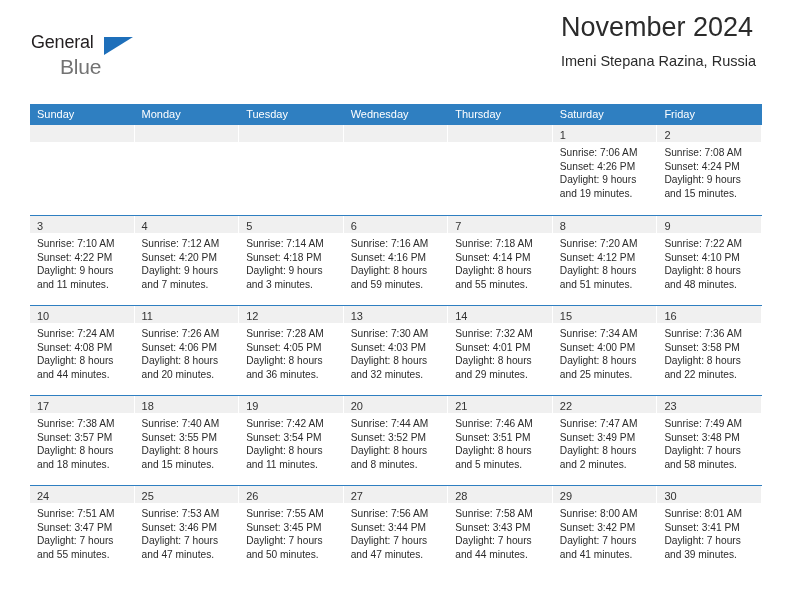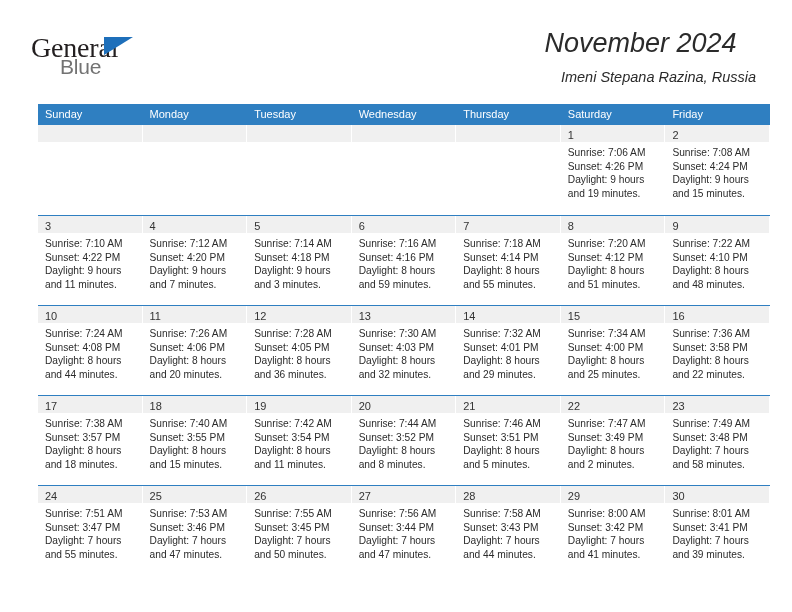--- a/index.html
+++ b/index.html
@@ -33,24 +33,24 @@
     position: absolute;
     left: 31px;
     top: 32px;
     width: 130px;
     height: 48px;
   }
   .logo-general {
     position: absolute;
     left: 0;
     top: 0;
-    font-size: 28px;
+    font-size: 18px;
     letter-spacing: -0.2px;
     color: #231f20;
-    font-family: Liberation Serif, serif;
+    font-family: Liberation Sans, sans-serif;
   }
   .logo-tri {
     position: absolute;
     left: 73px;
     top: 5px;
     width: 0;
     height: 0;
     border-left: 29px solid #1e6fba;
     border-bottom: 18px solid transparent;
   }
@@ -59,47 +59,44 @@
     left: 29px;
     top: 23px;
     font-size: 21px;
     letter-spacing: -0.2px;
     color: #737373;
   }
 
   .title-block {
     position: absolute;
     right: 36px;
-    top: 26px;
-    text-align: center;
-    font-style: italic;
+    top: 10px;
+    text-align: left;
   }
   .cal-title {
     font-size: 27px;
     font-weight: normal;
     color: #2b2b2b;
     line-height: 34px;
     white-space: nowrap;
   }
   .cal-subtitle {
     font-size: 14.5px;
     color: #2b2b2b;
     line-height: 22px;
     margin-top: 6px;
     white-space: nowrap;
-    margin-left: 36px;
   }
 
   
   .calendar {
     position: absolute;
     left: 30px;
     top: 104px;
     width: 732px;
-    margin-left: 8px;
   }
   .weekdays {
     display: flex;
     width: 732px;
     height: 21px;
     background: #2f7fc1;
   }
   .weekday {
     flex: 0 0 104.57px;
     width: 104.57px;

